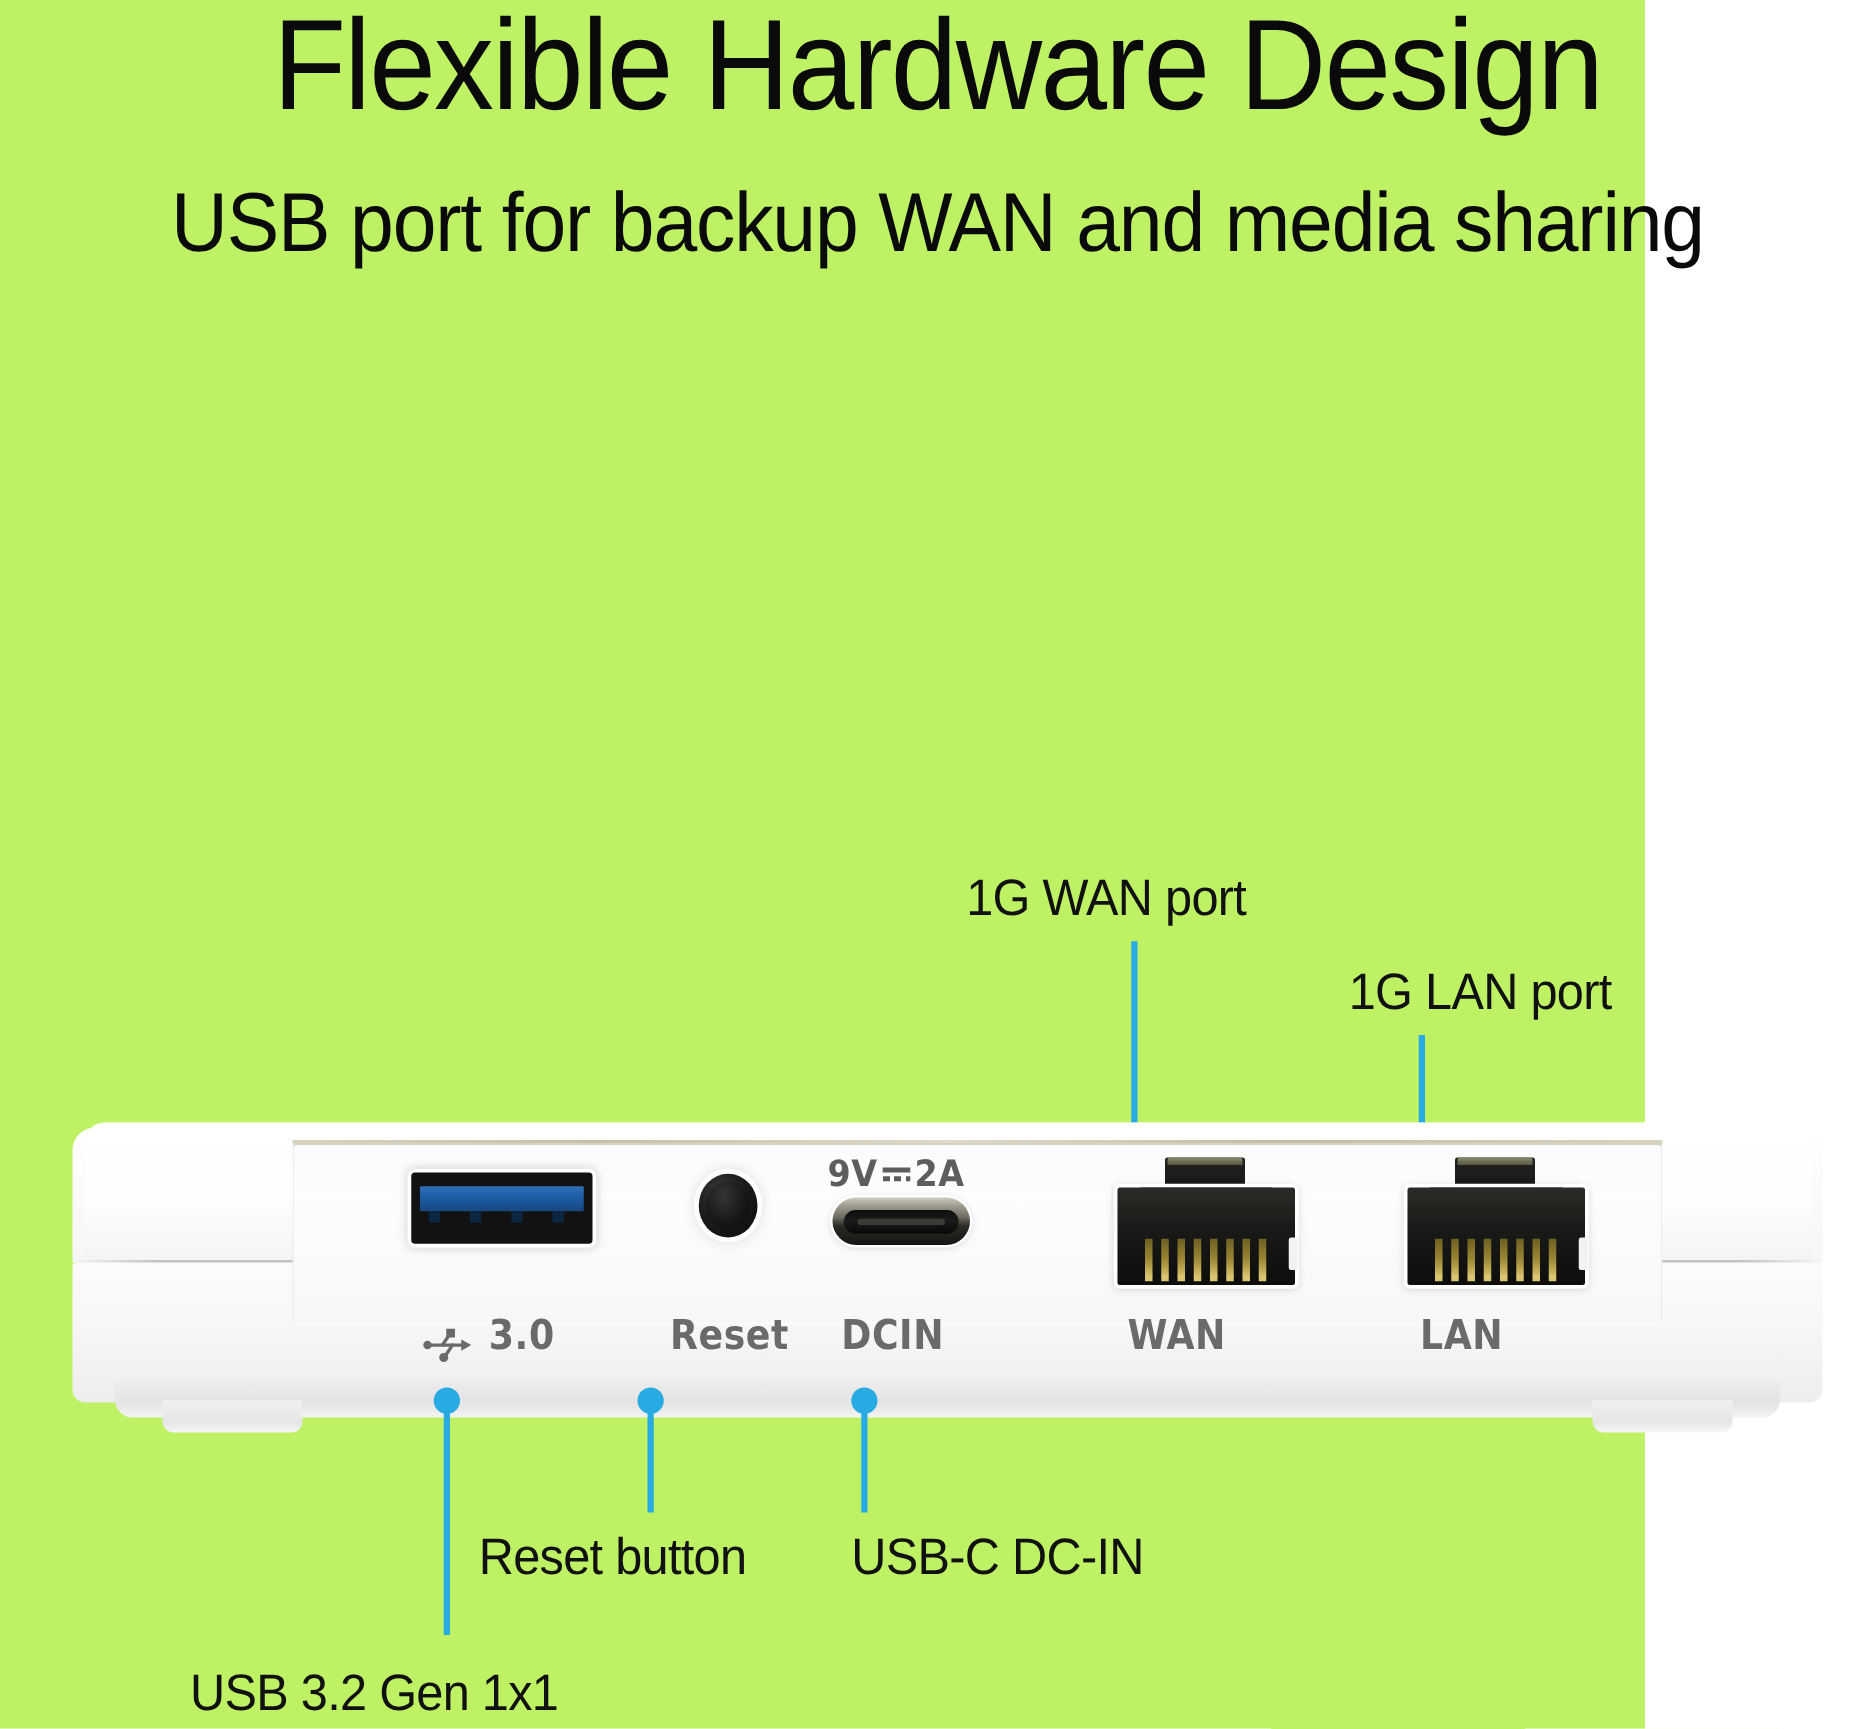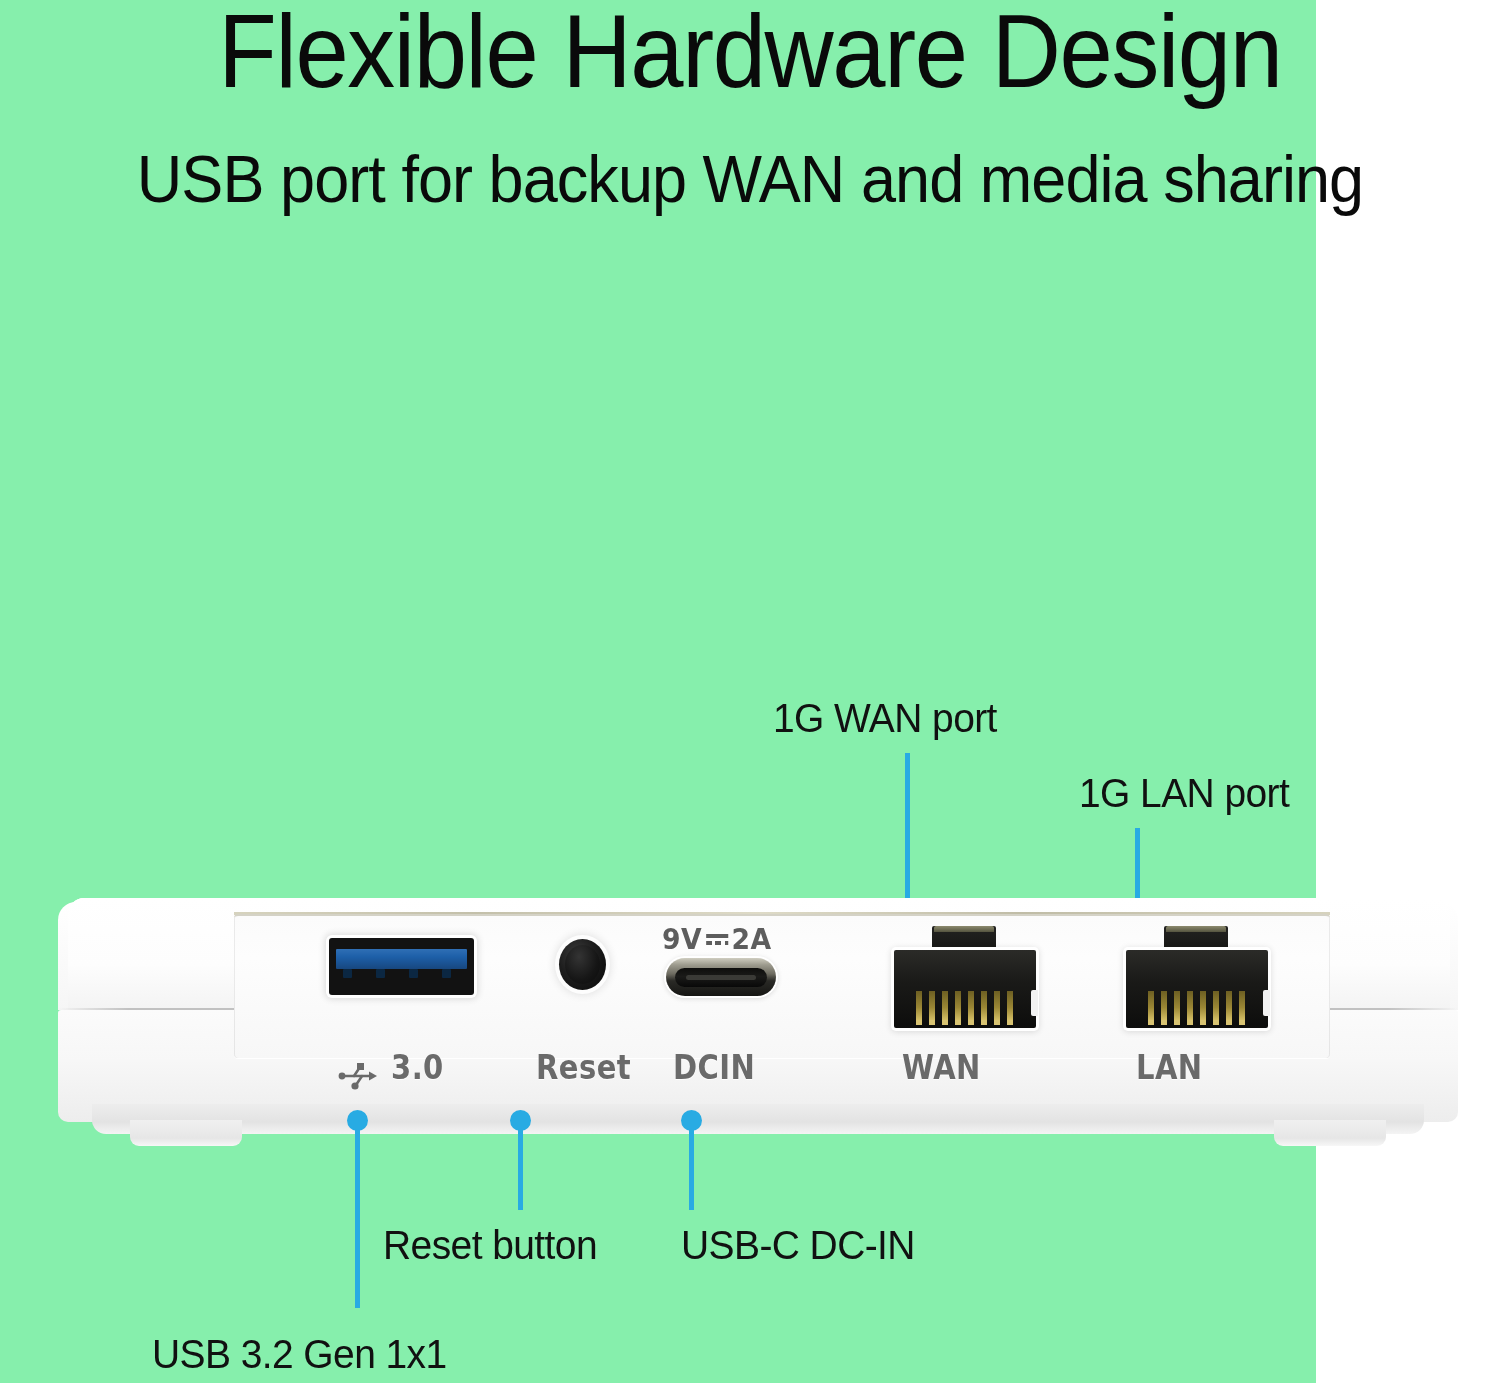--- a/index.html
+++ b/index.html
@@ -9,21 +9,21 @@
     height: 1383px;
     background: #ffffff;
     font-family: "Liberation Sans", sans-serif;
     overflow: hidden;
   }
 
   #stage {
     position: relative;
     width: 1316px;
     height: 1383px;
-    background: #86efac;
+    background: #bef264;
   }
 
   
   .title {
     position: absolute;
     left: 0; top: -6px;
     width: 1500px;
     text-align: center;
     font-size: 103px;
     line-height: 1.12;

